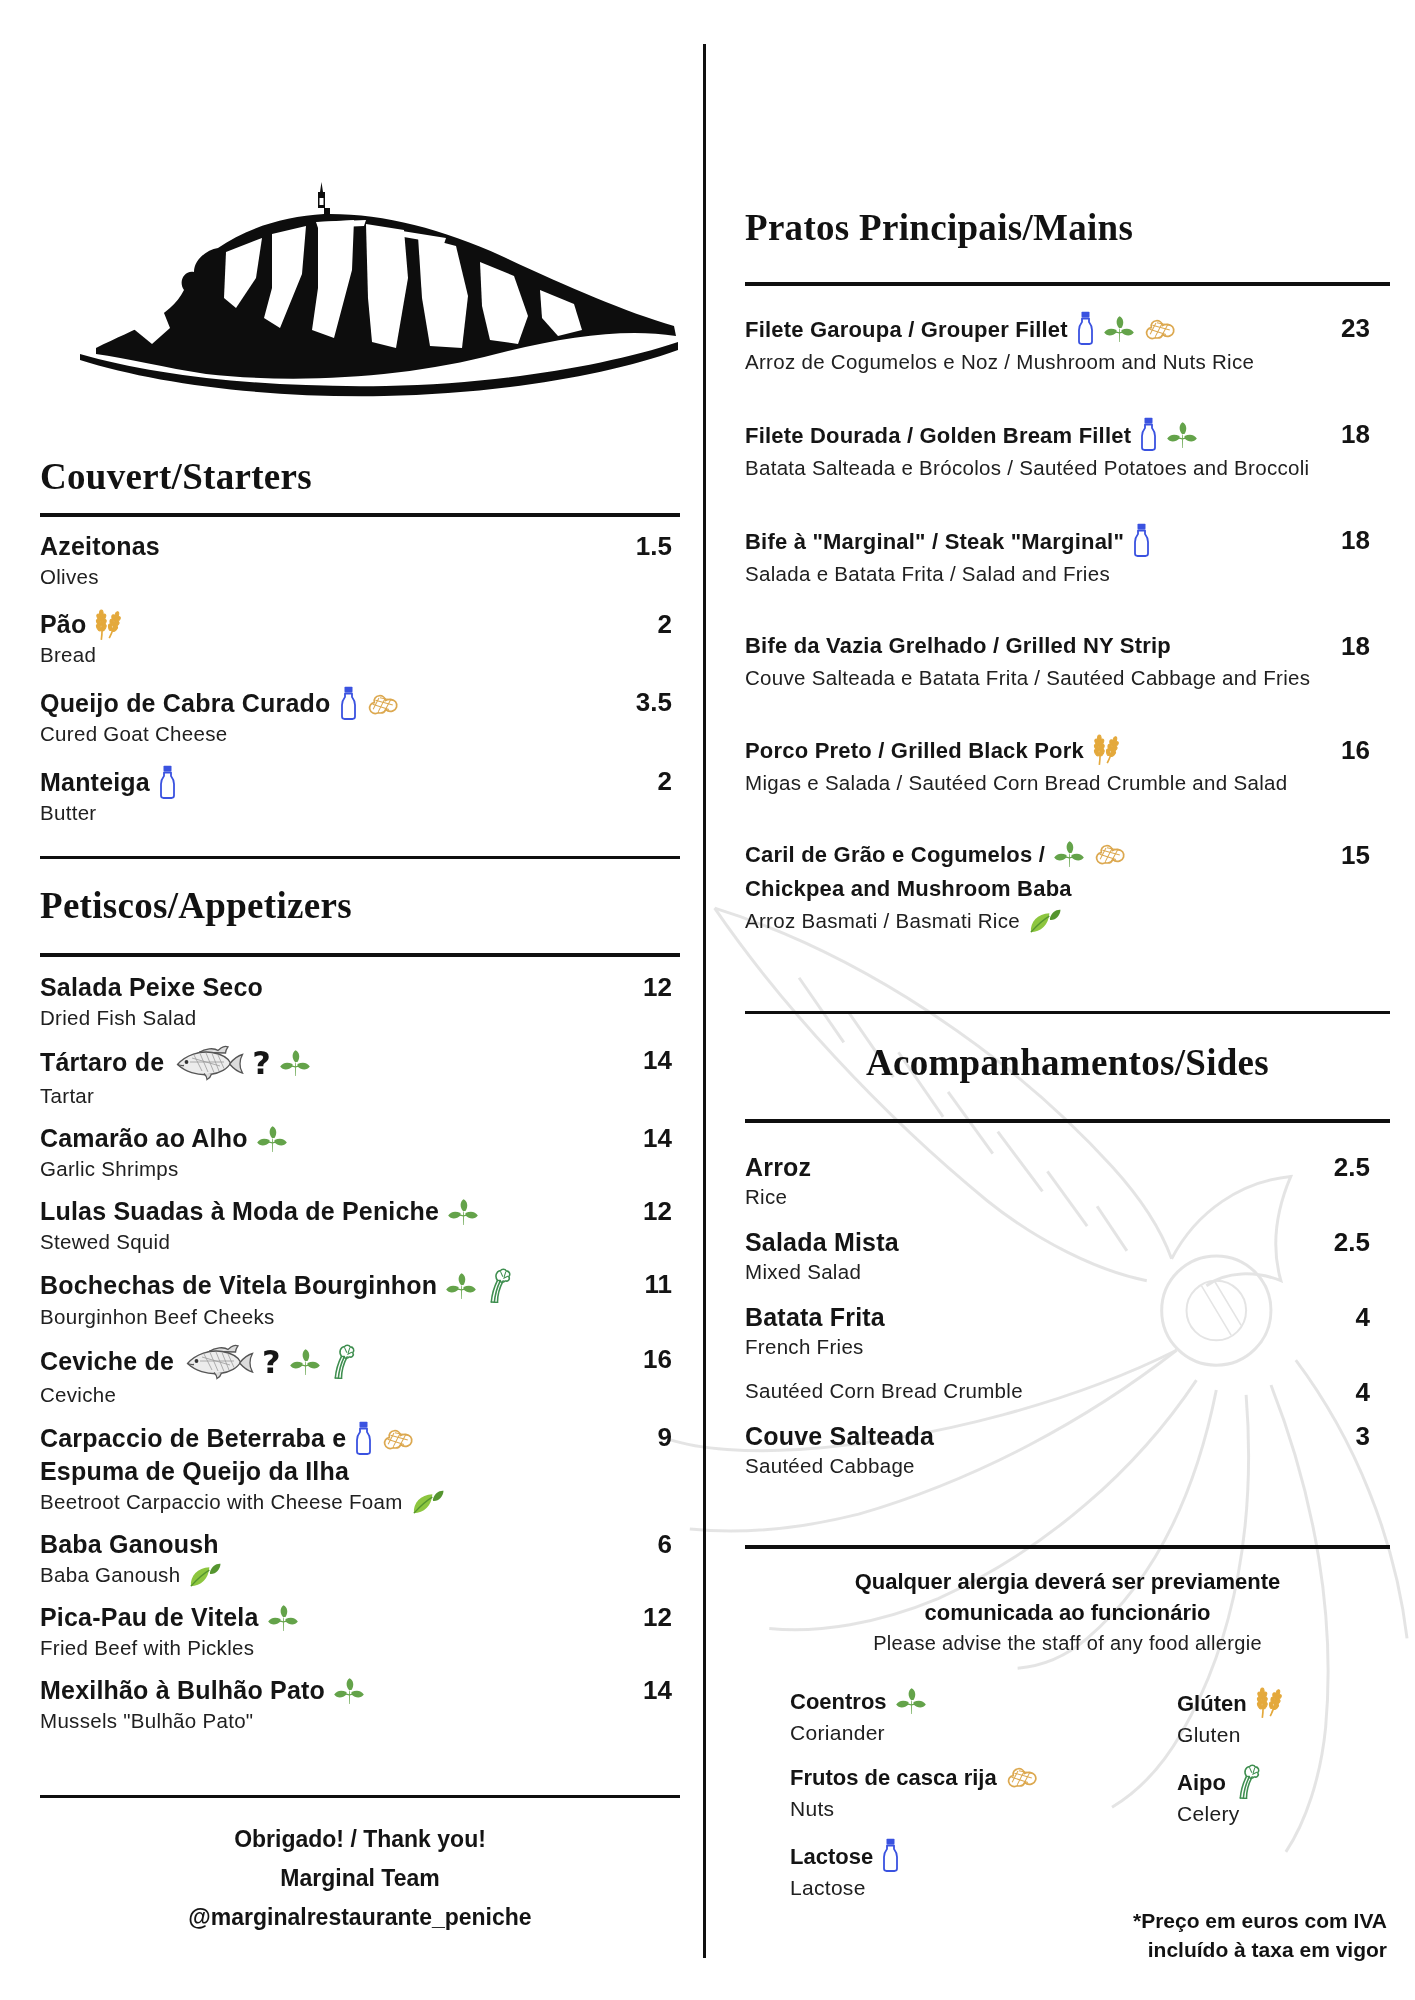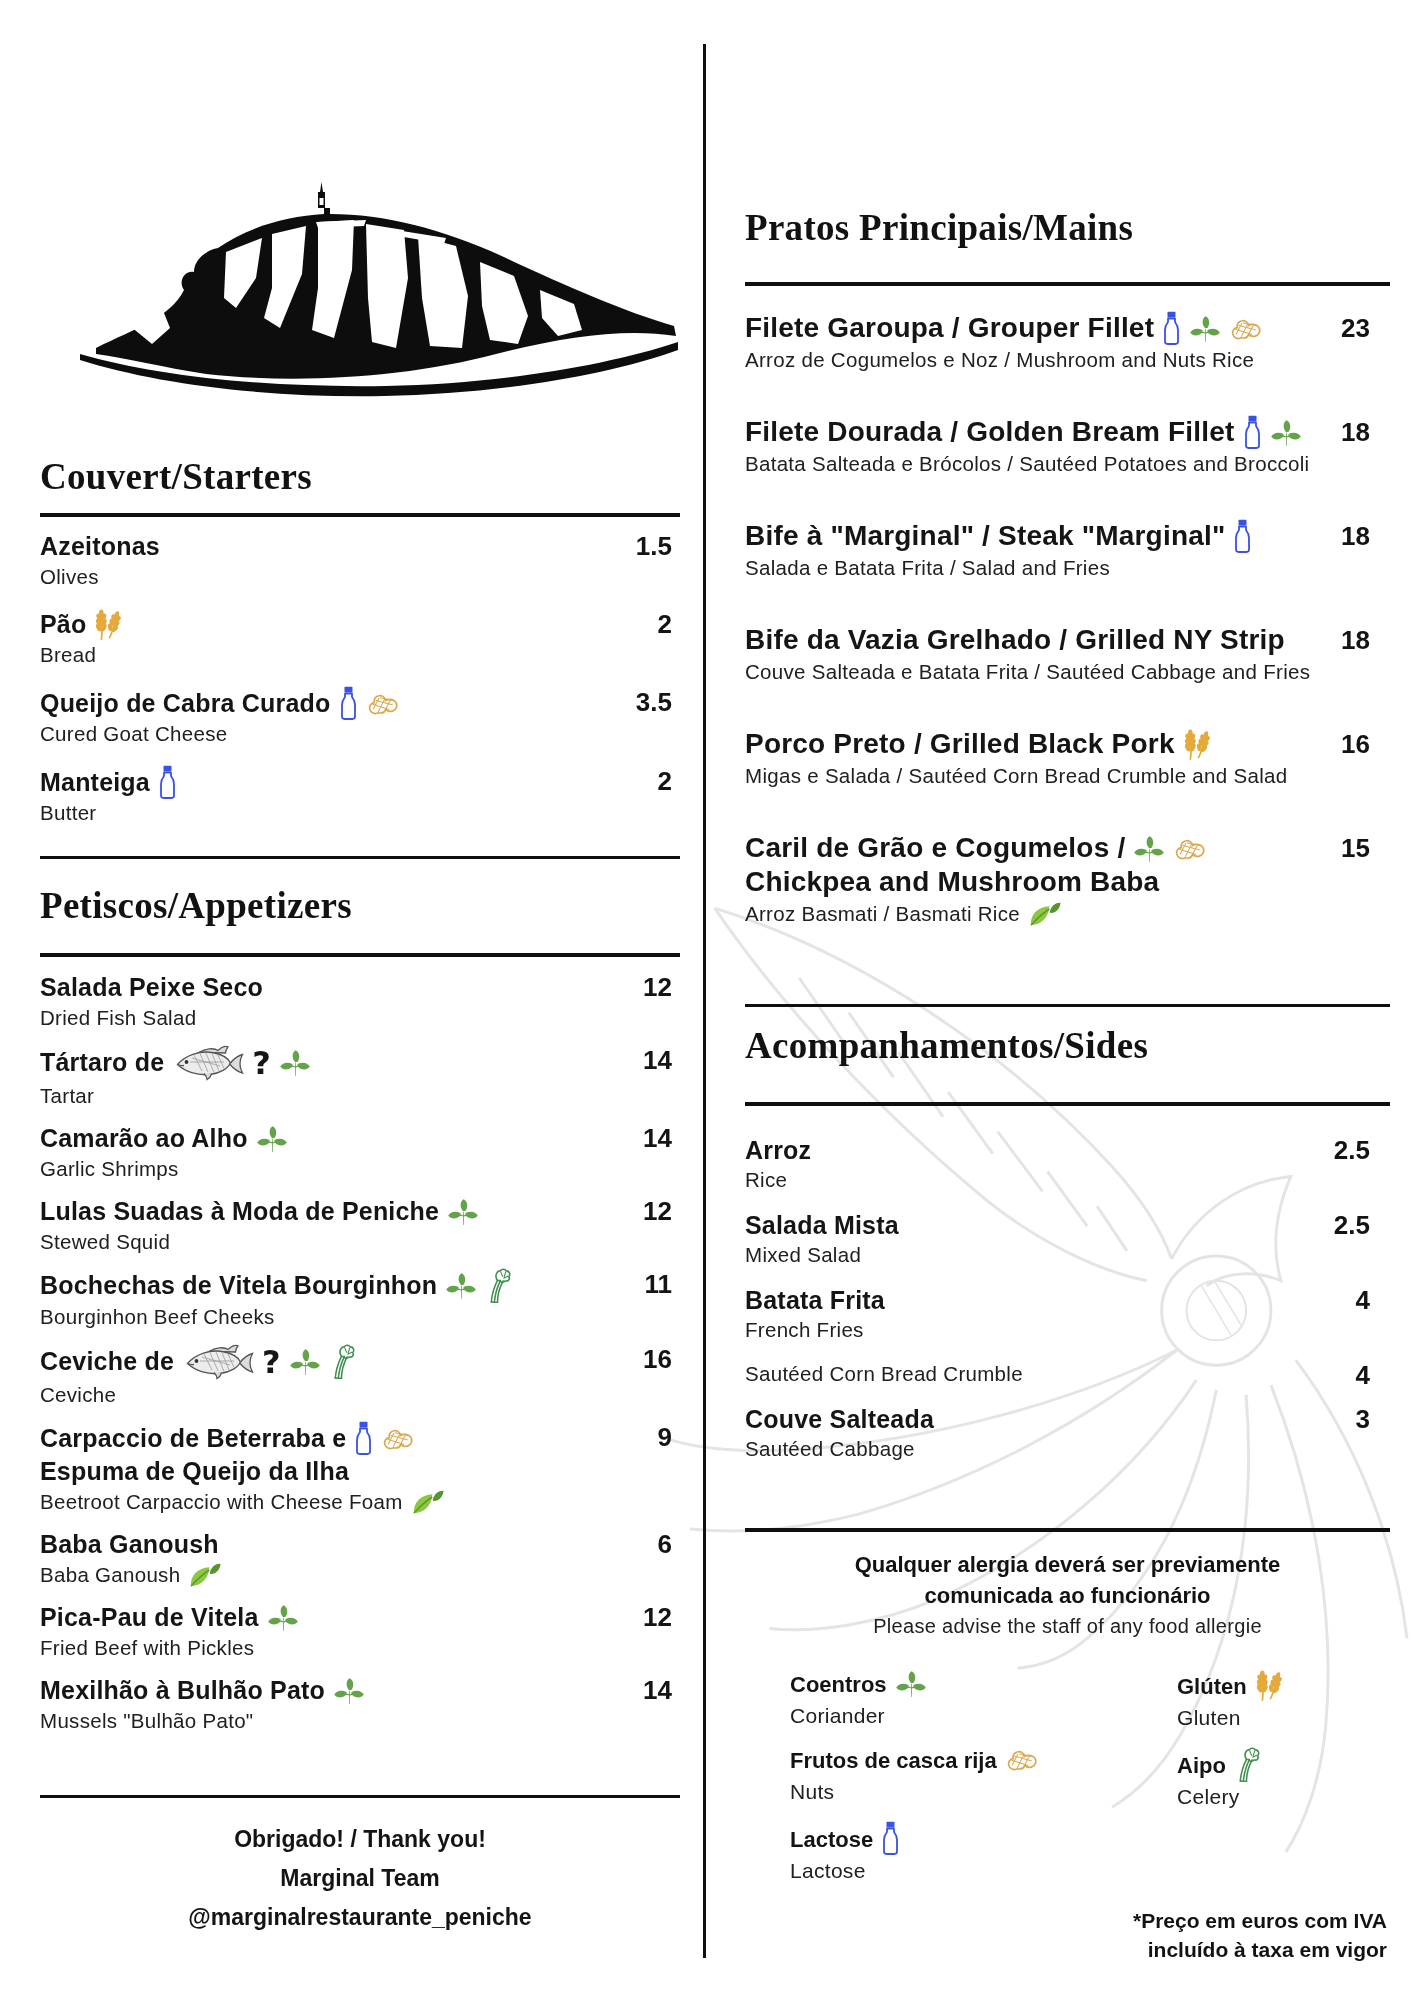--- a/index.html
+++ b/index.html
@@ -50,25 +50,25 @@
   #apps-rule{margin-top:24px;}
   #apps-items{margin-top:14px;}
   #left-end-rule{margin-top:60px;}
   .footer{margin-top:22px;text-align:center;font-weight:700;font-size:23px;line-height:39px;color:#141414;}
   
   #mains-title{margin-top:205px;}
   #mains-rule{margin-top:31px;}
   #mains-items{margin-top:25px;}
   .items-mains .item{margin-bottom:40px;padding-right:62px;}
   .items-mains .item:last-child{margin-bottom:0;}
-  .items-mains .item-name{font-size:28px;line-height:34px;}
+  .items-mains .item-name{font-size:22px;line-height:34px;}
   .items-mains .item-desc{font-size:20.5px;line-height:30px;}
   .items-mains .item-price{right:20px;line-height:34px;}
   #sides-prerule{margin-top:75px;}
-  #sides-title{margin-top:16px;}
+  #sides-title{margin-top:26px;text-align:center;}
   #sides-rule{margin-top:33px;}
   #sides-items{margin-top:29px;}
   .items-sides .item{margin-bottom:16px;padding-right:62px;}
   .items-sides .item:last-child{margin-bottom:0;}
   .items-sides .item-name{font-size:25px;line-height:31px;}
   .items-sides .item-desc{line-height:28px;}
   .items-sides .item-price{right:20px;line-height:31px;}
   #allergy-prerule{margin-top:65.5px;}
   .allergy{margin-top:17px;text-align:center;}
   .allergy .pt{font-weight:700;font-size:22px;line-height:31px;color:#121212;}

